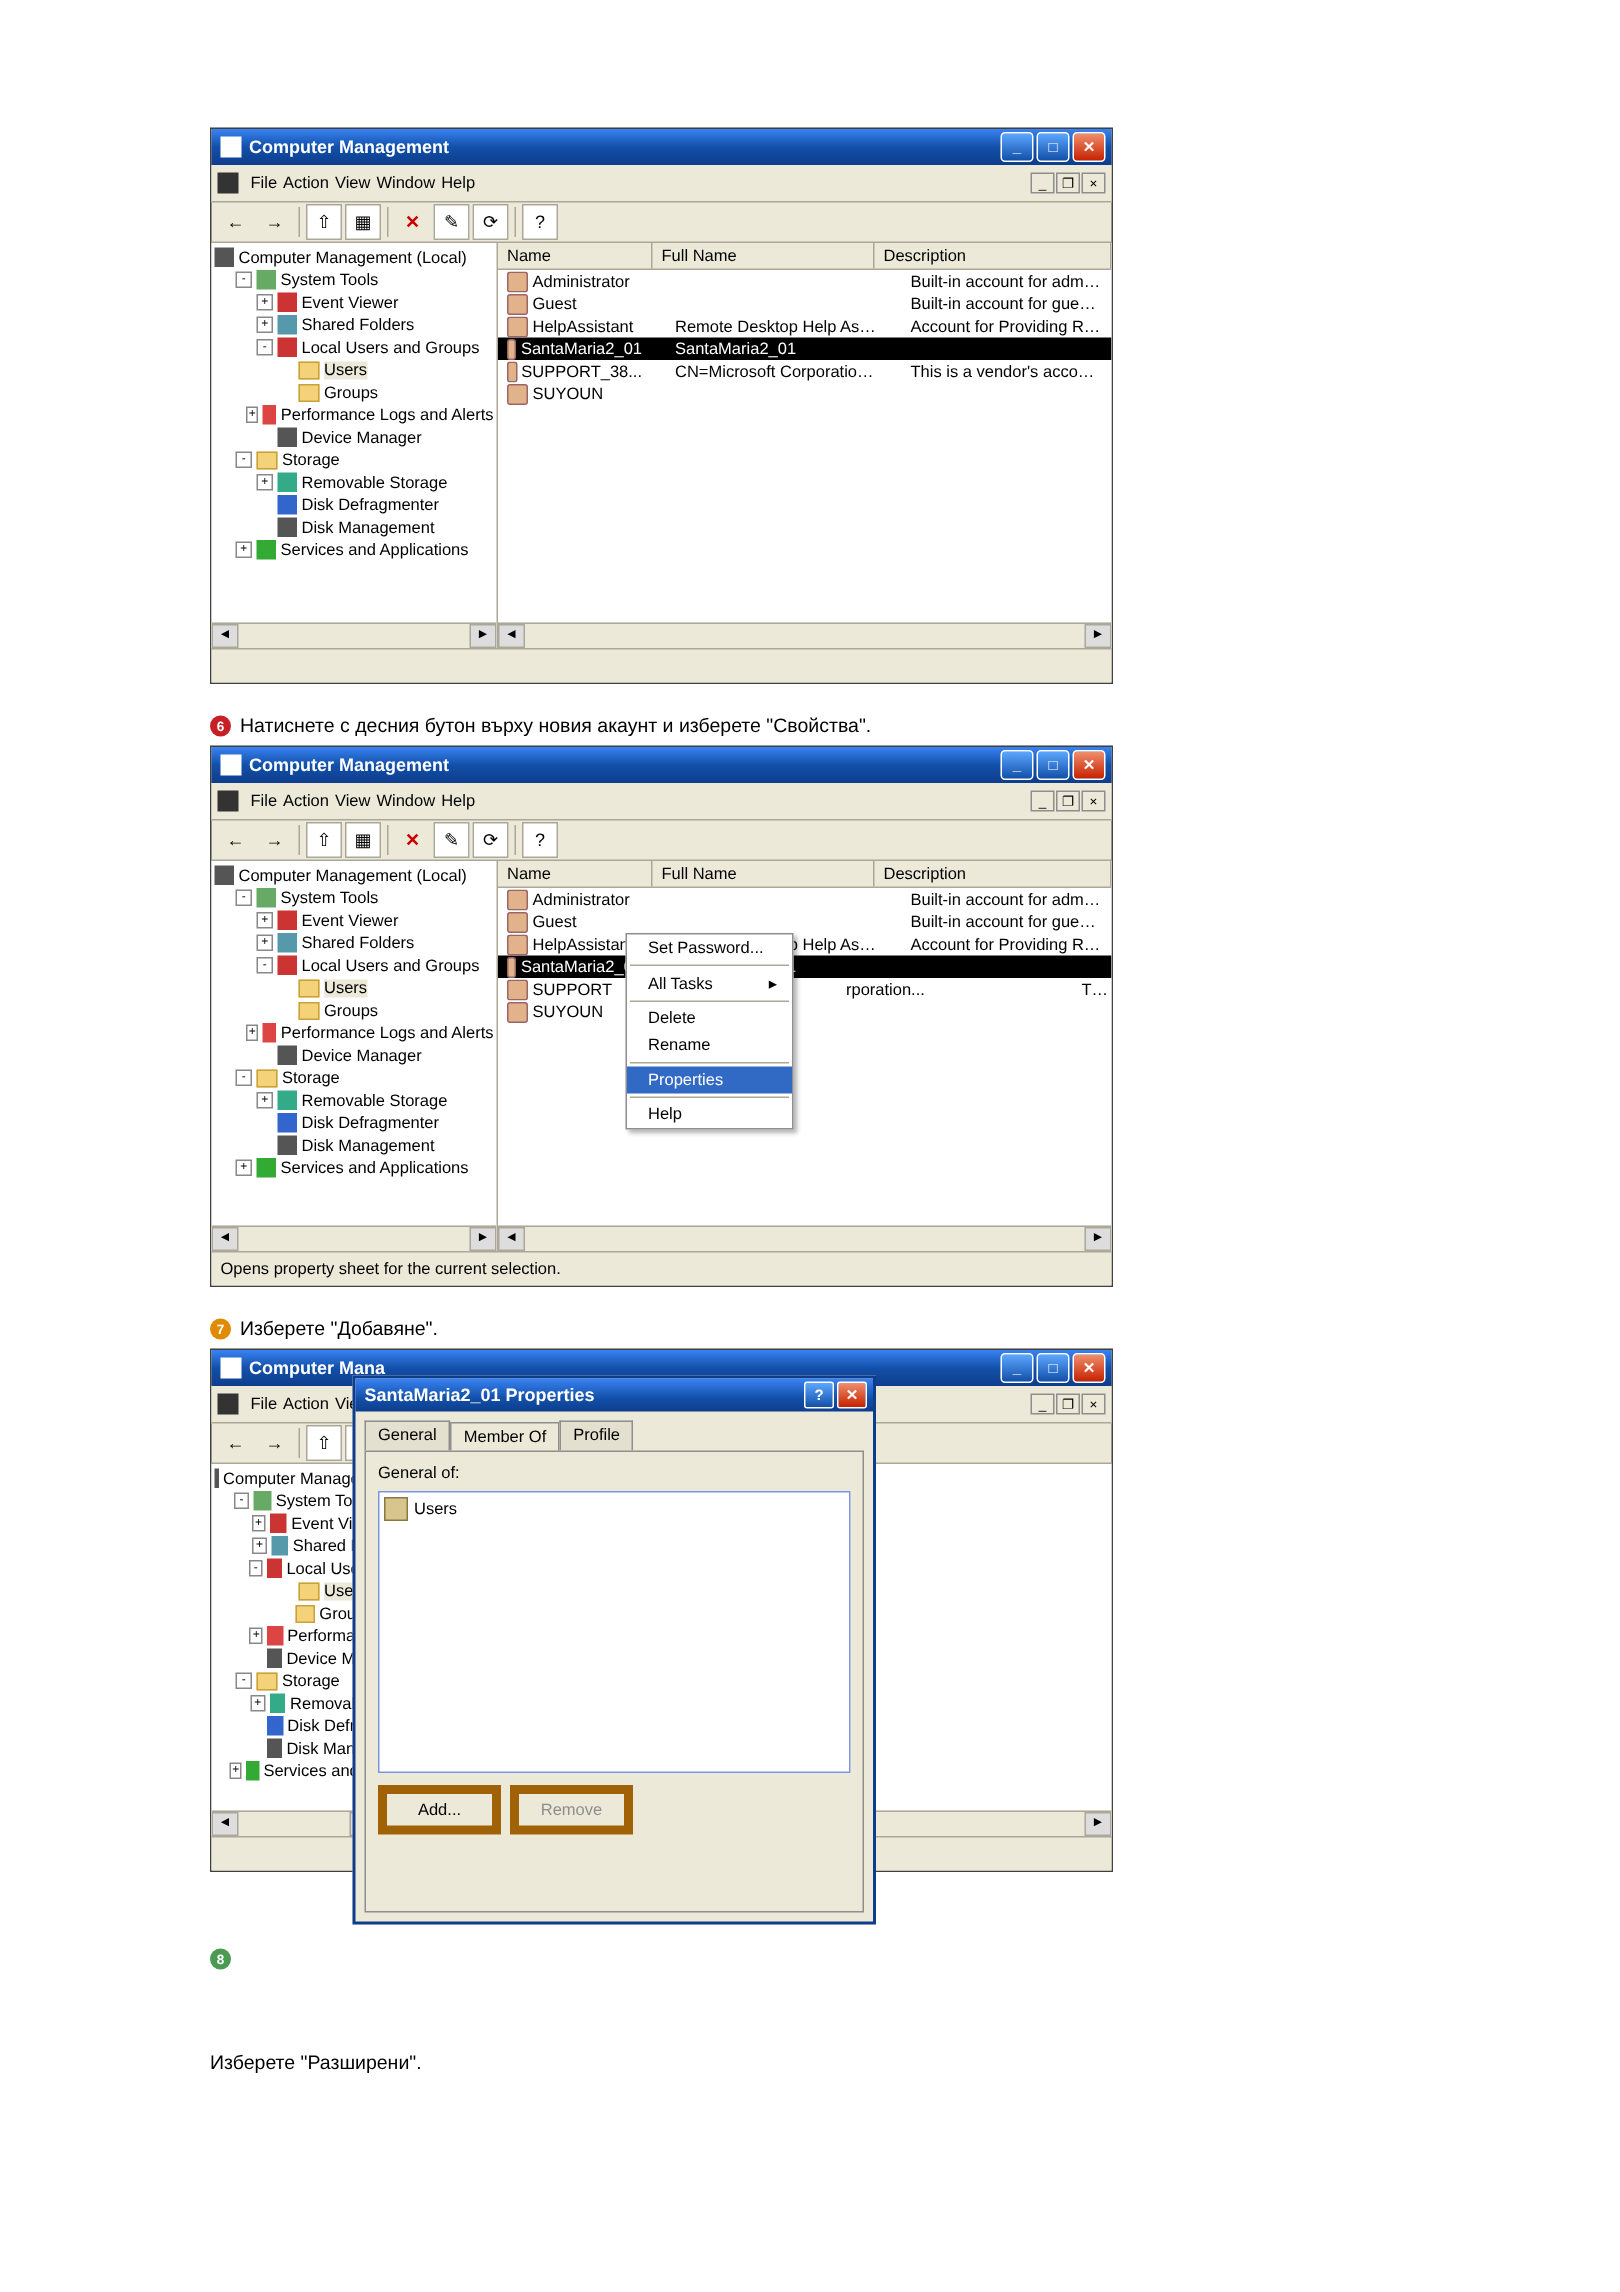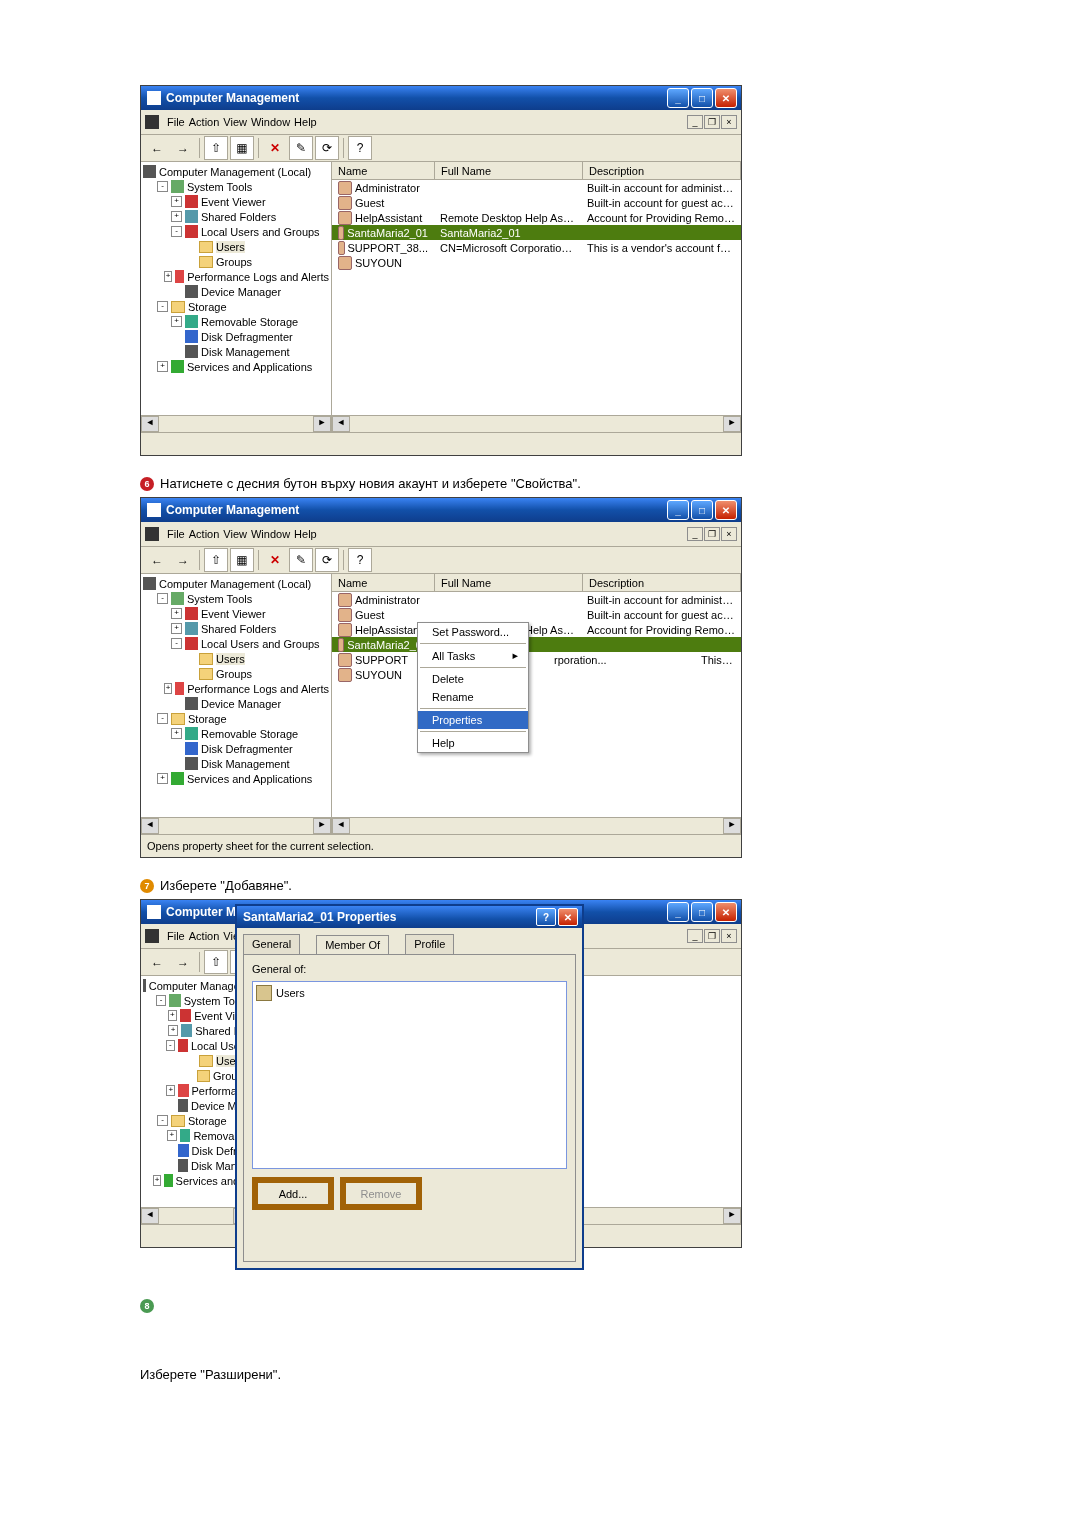--- a/index.html
+++ b/index.html
@@ -190,33 +190,34 @@
     padding:1px 6px;
     display:flex;align-items:center;
   }
   .col-name{width:90px;}
   .col-full{width:135px;}
   .col-desc{flex:1;}
   .list-row {
     display:flex;
     height:15px;
     align-items:center;
+    gap:10px;
   }
   .list-row .c{
     padding:0 6px;
     overflow:hidden;white-space:nowrap;text-overflow:ellipsis;
   }
   .list-row .c1{width:90px;display:flex;align-items:center;gap:3px;}
   .list-row .c2{width:135px;}
   .list-row .c3{flex:1;}
   .user-icon{
     width:12px;height:12px;background:#e2b38a;border:1px solid #966;border-radius:2px;display:inline-block;
   }
   .row-sel {
-    background:#4d7c0f;color:#fff;
+    background:#000000;color:#fff;
   }
   .list-scroll {
     position:absolute;bottom:0;left:0;right:0;
     height:16px;background:#ece9d8;border-top:1px solid #aca899;
     display:flex;justify-content:space-between;
   }
   .list-scroll .arrow{width:16px;height:14px;background:#ddd;border:1px solid #aca899;font-size:9px;text-align:center;}
 
   .status-bar{
     height:18px;border-top:1px solid #aca899;background:#ece9d8;
@@ -255,21 +256,21 @@
     padding:0 4px 0 6px;
   }
   .dlg-close{display:flex;gap:2px;}
   .dlg-close .q, .dlg-close .x{
     width:18px;height:16px;border:1px solid #fff;border-radius:2px;
     display:flex;align-items:center;justify-content:center;font-size:10px;color:#fff;
   }
   .dlg-close .q{background:linear-gradient(to bottom,#5da7ff,#1250a9);}
   .dlg-close .x{background:linear-gradient(to bottom,#f08f6d,#c62100);}
   .tabs {
-    display:flex;padding:6px 6px 0 6px;gap:16px;font-size:11px;
+    display:flex;padding:6px 6px 0 6px;gap:0;font-size:11px;
   }
   .tab{
     padding:3px 8px;border:1px solid #8e8e8e;border-bottom:none;background:#ece9d8;
   }
   .tab.active{background:#ece9d8;border-bottom:1px solid #ece9d8;position:relative;top:1px;}
   .tab:not(.active){background:#e4e0cf;}
   .tab-panel{
     margin:0 6px 6px 6px;border:1px solid #8e8e8e;background:#ece9d8;
     padding:8px;height:290px;position:relative;
   }
@@ -295,21 +296,21 @@
   
   .stack {
     position:relative;
     width:600px;height:380px;
     margin-bottom:20px;
   }
   .stack .window.back {
     position:absolute;top:0;left:0;
   }
   .stack .dialog {
-    position:absolute;top:5px;left:95px;
+    position:absolute;top:18px;left:95px;
   }
   .back .content-area{height:248px;}
   .back .tree-pane{width:110px;}
   .back .list-pane{border-left:none;}
   .back-right-text{
     position:absolute;
     top:64px;right:6px;
     font-size:11px;
     text-align:left;
     line-height:15px;

